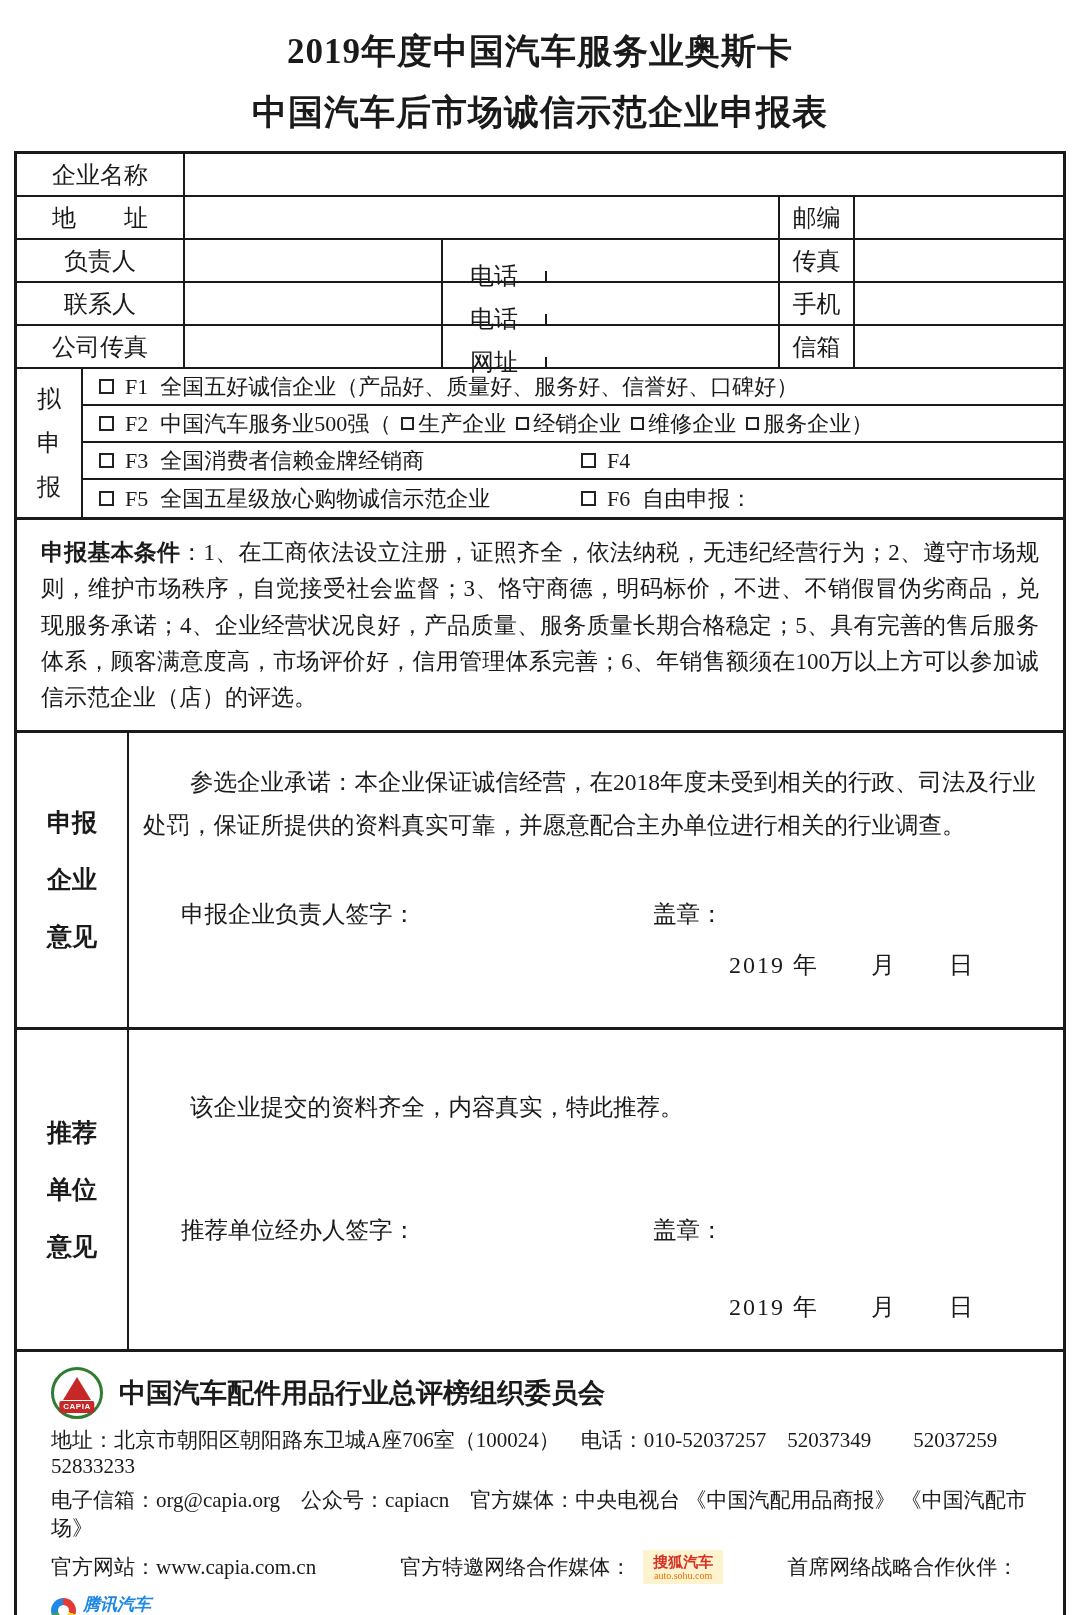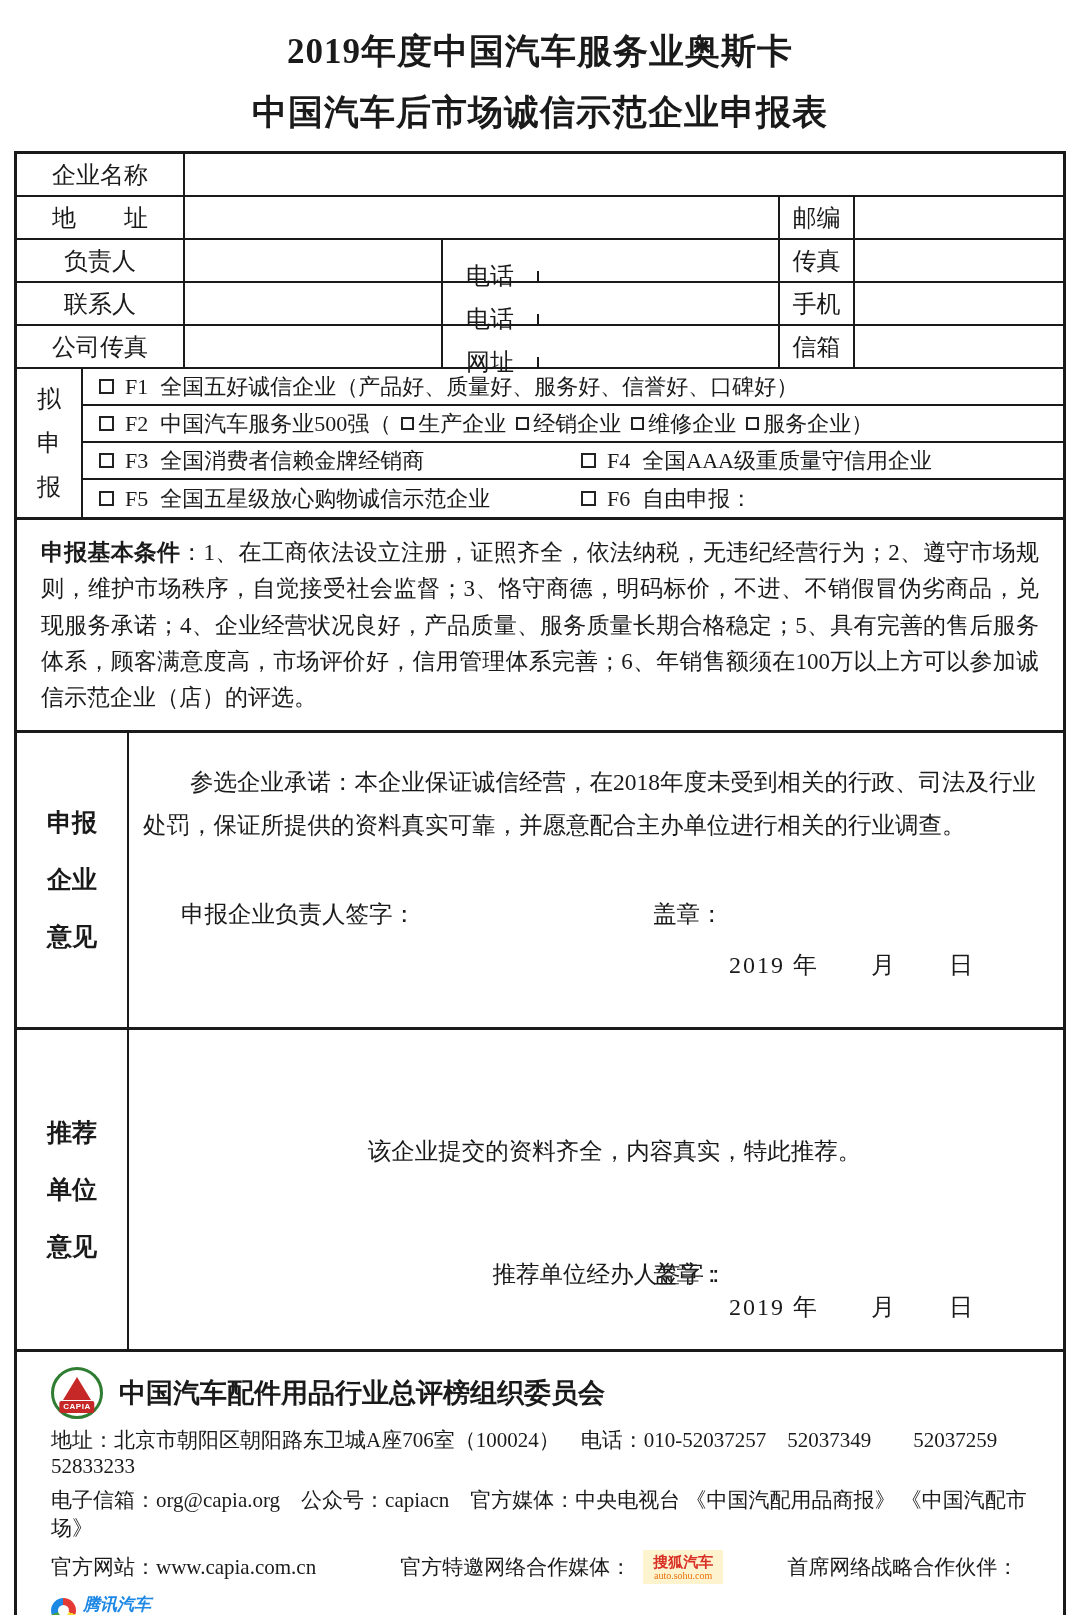--- a/index.html
+++ b/index.html
@@ -16,21 +16,21 @@
 
   
   .form { margin:15px 14px 0 14px; border:3px solid #1a1a1a; }
 
   
   .irow { display:flex; height:43px; border-bottom:2px solid #1a1a1a; font-size:24px; align-items:stretch; }
   .cell { display:flex; align-items:center; }
   .lbl { justify-content:center; border-right:2px solid #1a1a1a; flex:none; }
   .w-lbl  { width:168px; }
   .w-v1   { width:258px; border-right:2px solid #1a1a1a; flex:none; }
-  .w-lbl2 { width:96px;margin-top:31px; }
+  .w-lbl2 { width:104px;margin-top:31px; }
   .w-lbl3 { width:77px; border-left:2px solid #1a1a1a; }
   .w-v3   { width:208px; flex:none; }
   .grow { flex:1; }
 
   
   .apply { display:flex; border-bottom:3px solid #1a1a1a; }
   .apply-label { width:66px; flex:none; border-right:2px solid #1a1a1a; display:flex; flex-direction:column;
                  align-items:center; justify-content:center; gap:12px; font-size:24px; }
   .apply-rows { flex:1; display:flex; flex-direction:column;text-align:right; }
   .f-row { height:37px; display:flex; align-items:center; padding-left:16px; font-size:22px; border-bottom:2px solid #1a1a1a; }
@@ -43,21 +43,21 @@
   
   .conditions { border-bottom:3px solid #1a1a1a; padding:15px 24px 13px 24px; font-size:23px; line-height:1.58; text-align:justify; }
   .conditions b { font-weight:700; }
 
   
   .opinion { display:flex; border-bottom:3px solid #1a1a1a; }
   .op-label { width:112px; flex:none; border-right:2px solid #1a1a1a; display:flex; flex-direction:column;
               align-items:center; justify-content:center; gap:24px; font-size:25px; font-weight:700;
               font-family:"Liberation Sans","DejaVu Sans",sans-serif;text-align:center; }
   .op-content { flex:1; position:relative; padding:28px 24px 18px 14px; font-size:23.5px; }
-  .op-content.rec { padding-top:100px;text-align:center; }
+  .op-content.rec { padding-top:56px; }
   .promise { text-indent:2em; line-height:1.85; margin:0; }
   .sign-row { margin:50px 0 0 38px; position:relative; height:34px; }
   .op-content.rec .sign-row { margin-top:85px; }
   .seal { position:absolute; left:472px; top:0; }
   .date-line { position:absolute; right:88px; font-size:24px; letter-spacing:2px; }
   .date-app { bottom:46px; }
   .date-rec { bottom:26px; }
   .op-app { min-height:297px; }
   .op-rec { min-height:322px; }
 
@@ -162,21 +162,20 @@
       </div>
       <div class="f-row">
         <span class="half">
           <span class="cb"></span>
           <span class="fcode">F3</span>
           <span>全国消费者信赖金牌经销商</span>
         </span>
         <span class="half">
           <span class="cb"></span>
           <span class="fcode">F4</span>
-          <span>全国AAA级重质量守信用企业</span>
         </span>
       </div>
       <div class="f-row">
         <span class="half">
           <span class="cb"></span>
           <span class="fcode">F5</span>
           <span>全国五星级放心购物诚信示范企业</span>
         </span>
         <span class="half">
           <span class="cb"></span>

